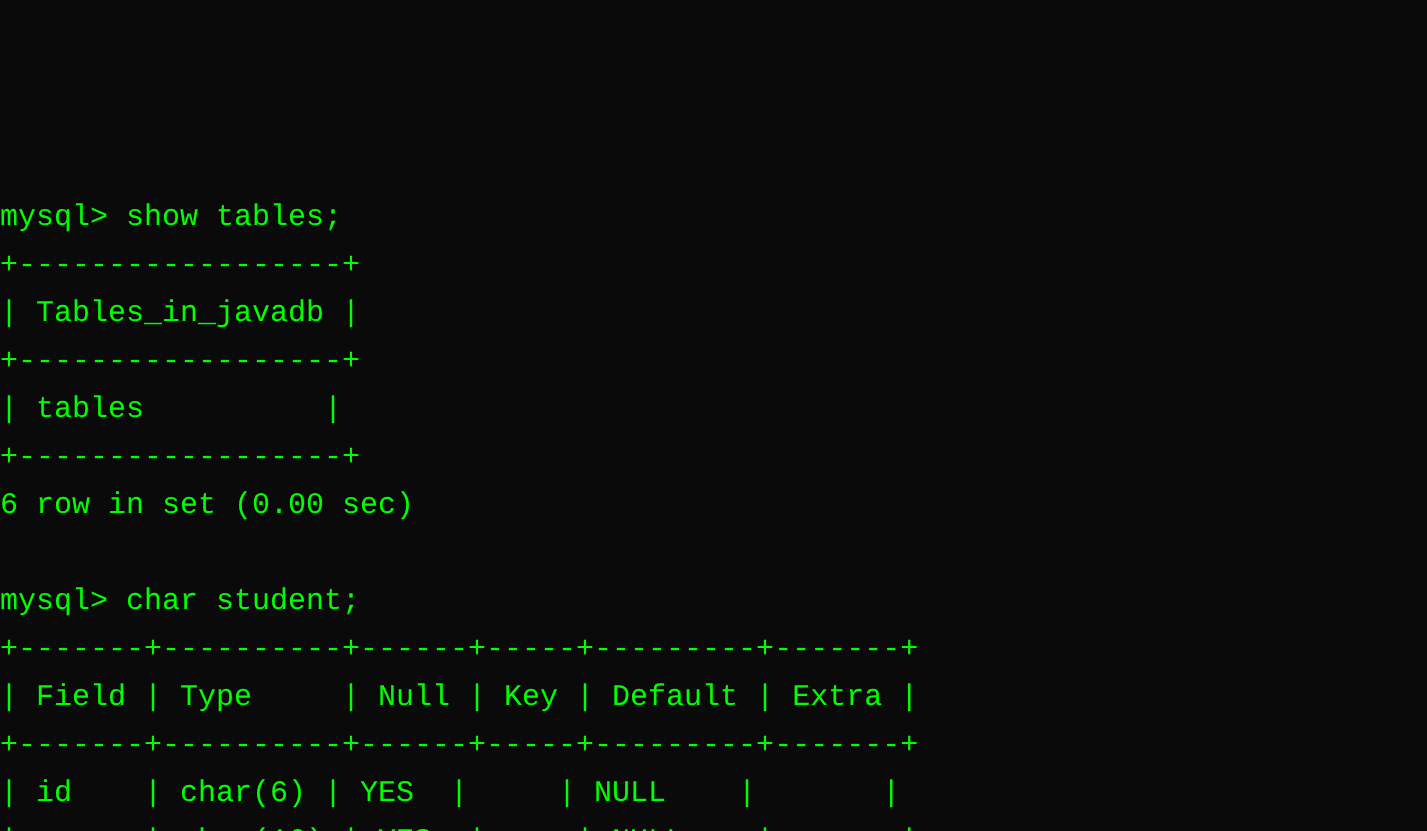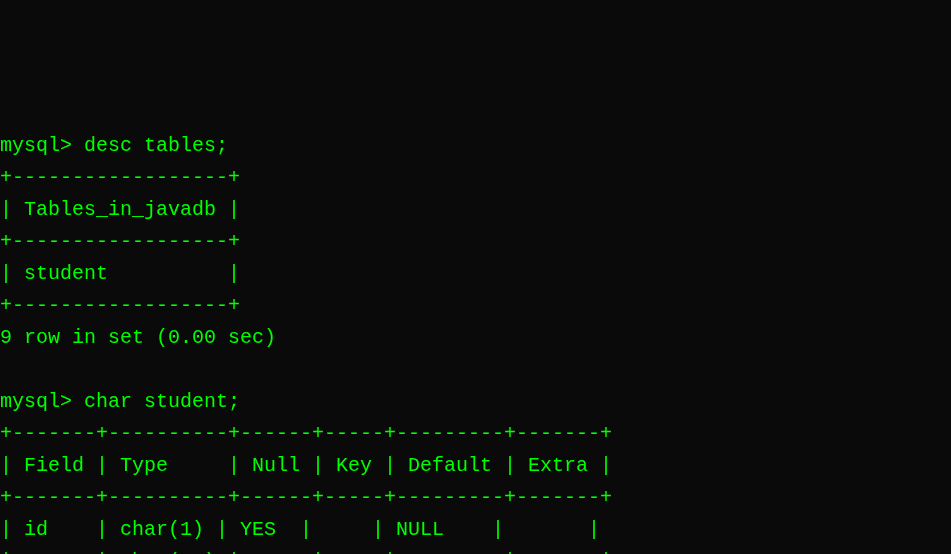--- a/index.html
+++ b/index.html
@@ -18,32 +18,32 @@
       height: 554px;
       overflow: hidden;
       white-space: pre;
     }
   </style>
 </head>
 <body>
 
 
 
-<div><span><span>mysql&gt;</span> <span>desc tables;</span></span>
+<div><span><span>mysql&gt;</span> <span>show tables;</span></span>
 <span>+------------------+</span>
 <span>| Tables_in_javadb |</span>
 <span>+------------------+</span>
-<span>| student          |</span>
+<span>| tables          |</span>
 <span>+------------------+</span>
-<span>9 row in set (0.00 sec)</span>
+<span>6 row in set (0.00 sec)</span>
 
 <span><span>mysql&gt;</span> <span>char student;</span></span>
 <span>+-------+----------+------+-----+---------+-------+</span>
 <span>| Field | Type     | Null | Key | Default | Extra |</span>
 <span>+-------+----------+------+-----+---------+-------+</span>
-<span>| id    | char(1) | YES  |     | NULL    |       |</span>
+<span>| id    | char(6) | YES  |     | NULL    |       |</span>
 <span>| name  | char(16) | YES  |     | NULL    |       |</span>
 
 
 </div>
 
 
 
 
 </body></html>

